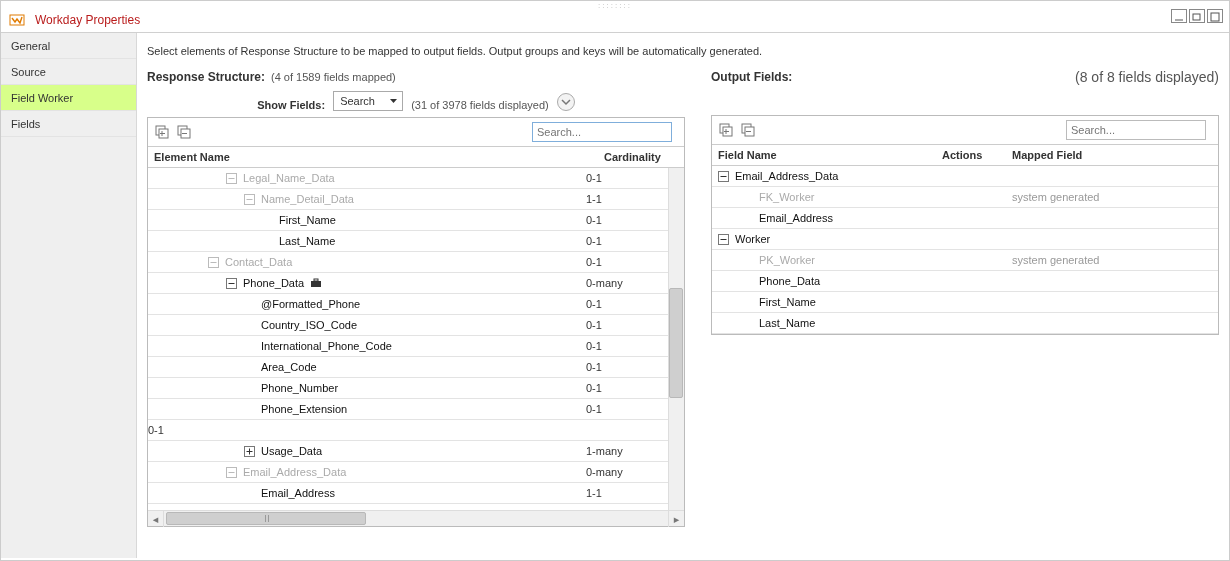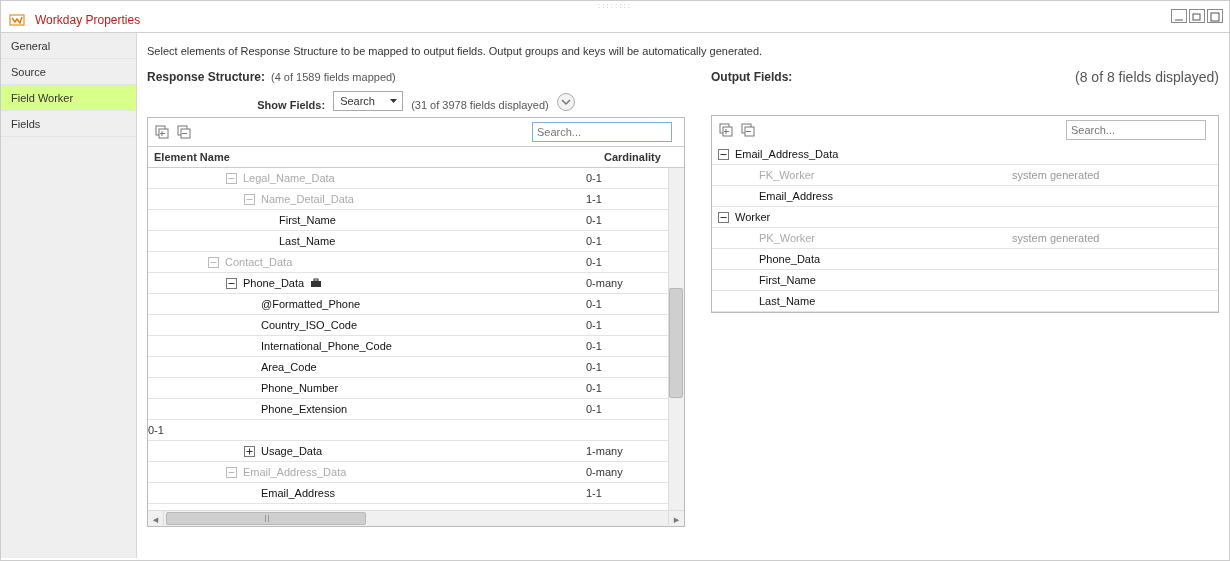--- a/index.html
+++ b/index.html
@@ -324,20 +324,25 @@
                 </span>
               <span class="tb-btn">
                   <svg width="16" height="16">
                     <rect x="2" y="2" width="9" height="9" fill="none" stroke="#777"></rect>
                     <rect x="5" y="5" width="9" height="9" fill="#fff" stroke="#777"></rect>
                     <line x1="6" y1="9.5" x2="11" y2="9.5" stroke="#777"></line>
                   </svg>
                 </span>
               <span class="search"><input type="text" placeholder="Search..." style=""></span>
             </div>
+            <div class="thead">
+              <div class="c1">Field Name</div>
+              <div class="c2">Actions</div>
+              <div class="c3">Mapped Field</div>
+            </div>
             <div id="right-tree">
                 <div class="rrow">
                   <div class="c1" style="padding-left:6px">
                     <svg class="toggle" width="11" height="11">
                       <rect x="0.5" y="0.5" width="10" height="10" fill="#fff" stroke="#777"></rect>
                       <line x1="2.5" y1="5.5" x2="8.5" y2="5.5" stroke="#333"></line>
                     </svg>
                     <span class="txt">Email_Address_Data</span>
                   </div>
                   <div class="c2"></div>

